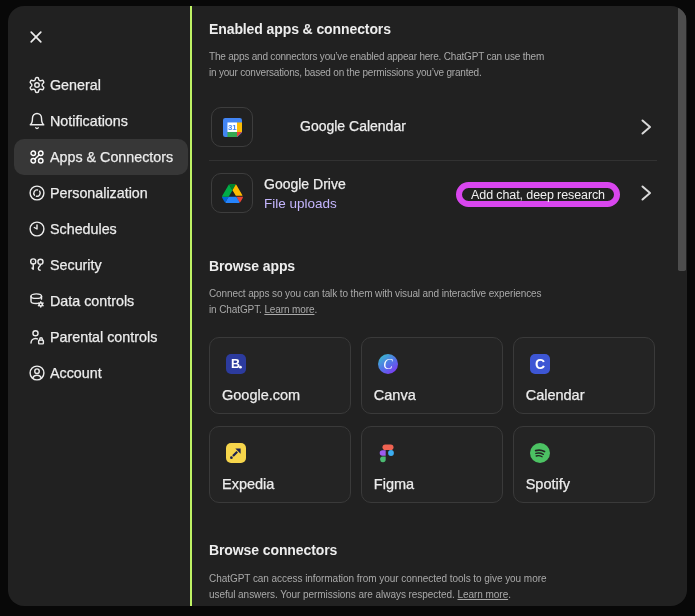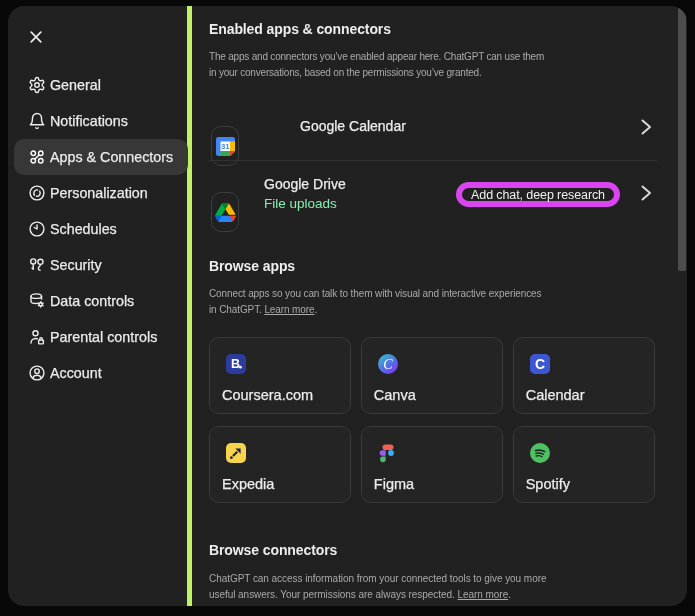--- a/index.html
+++ b/index.html
@@ -1,36 +1,36 @@
 <!DOCTYPE html>
 <html><head>
 <meta charset="utf-8">
 <style>
   * { margin:0; padding:0; box-sizing:border-box; }
   html,body { width:695px; height:616px; background:#080808; overflow:hidden;
     font-family:"Liberation Sans", sans-serif; }
   .dialog { position:absolute; left:8px; top:6px; width:679px; height:600px;
     background:#212121; border-radius:16px; overflow:hidden; }
   .sidebar { position:absolute; left:0; top:0; width:184px; height:100%;
-    border-right:5px solid #bef264; }
+    border-right:2px solid #bef264; }
   .closeX { position:absolute; left:20px; top:23px; width:16px; height:16px; }
   .nav { position:absolute; left:6px; top:61px; width:174px; }
   .nav .item { position:relative; height:36px; display:flex; align-items:center;
     color:#ececec; font-size:14.3px; border-radius:10px; -webkit-text-stroke:0.25px #ececec; }
   .nav .item svg { margin-left:14px; margin-right:4px; flex:none; }
   .nav .item.sel { background:#373737; }
   .content { position:absolute; left:185px; top:0; right:0; bottom:0; }
   .cx { position:absolute; left:16px; }
   h1 { font-size:14px; font-weight:700; color:#ededed; letter-spacing:-0.1px; }
   .para { font-size:10px; line-height:16px; color:#a9a9a9; }
   .para a { color:#a9a9a9; text-decoration:underline; }
-  .rowicon { position:absolute; width:28px; height:40px; border:1px solid #3d3d3d;
-    border-radius:10px; display:flex; align-items:center; justify-content:center;margin-top:19px; }
+  .rowicon { position:absolute; width:42px; height:40px; border:1px solid #3d3d3d;
+    border-radius:10px; display:flex; align-items:center; justify-content:center; }
   .rowtitle { font-size:14px; color:#ededed; -webkit-text-stroke:0.25px #ededed; }
-  .rowsub { font-size:13.5px; color:#86efac; }
+  .rowsub { font-size:13.5px; color:#c4b5fd; }
   .divider { position:absolute; height:1px; background:#323232; }
   .btn { position:absolute; border:6px solid #d946ef; border-radius:13px;
     color:#f0f0f0; font-size:12.5px; font-weight:400; letter-spacing:-0.1px; display:flex;
     align-items:center; justify-content:center; }
   .chev { position:absolute; }
   .grid { position:absolute; width:446px; display:grid;
     grid-template-columns:1fr 1fr 1fr; gap:12px 9.5px; }
   .card { height:77px; background:#242424; border:1px solid #3a3a3a;
     border-radius:10px; position:relative; }
   .card .ic { position:absolute; left:16px; top:16px; width:20px; height:20px; }
@@ -166,21 +166,21 @@
     <h1 class="cx" style="top:252px;">Browse apps</h1>
     <div class="para cx" style="top:280px; letter-spacing:-0.11px;">Connect apps so you can talk to them with visual and interactive experiences<br>in ChatGPT. <a>Learn more</a>.</div>
 
     <div class="grid" style="left:16px; top:331px;">
       <div class="card">
         <svg class="ic" viewBox="0 0 20 20">
             <rect width="20" height="20" rx="5" fill="#2c3b9e"></rect>
             <text x="5" y="14.3" font-size="12.5" font-weight="bold" fill="#fff" font-family="Liberation Sans">B</text>
             <circle cx="14.4" cy="13.2" r="1.4" fill="#fff"></circle>
           </svg>
-        <div class="lbl">Coursera.com</div>
+        <div class="lbl">Google.com</div>
       </div>
       <div class="card">
         <svg class="ic" viewBox="0 0 20 20">
           <defs>
               <linearGradient id="cg" x1="0.05" y1="0" x2="0.8" y2="1">
                 <stop offset="0" stop-color="#36c5c7"></stop>
                 <stop offset="0.55" stop-color="#5273e8"></stop>
                 <stop offset="1" stop-color="#8036f4"></stop>
               </linearGradient>
             </defs>

